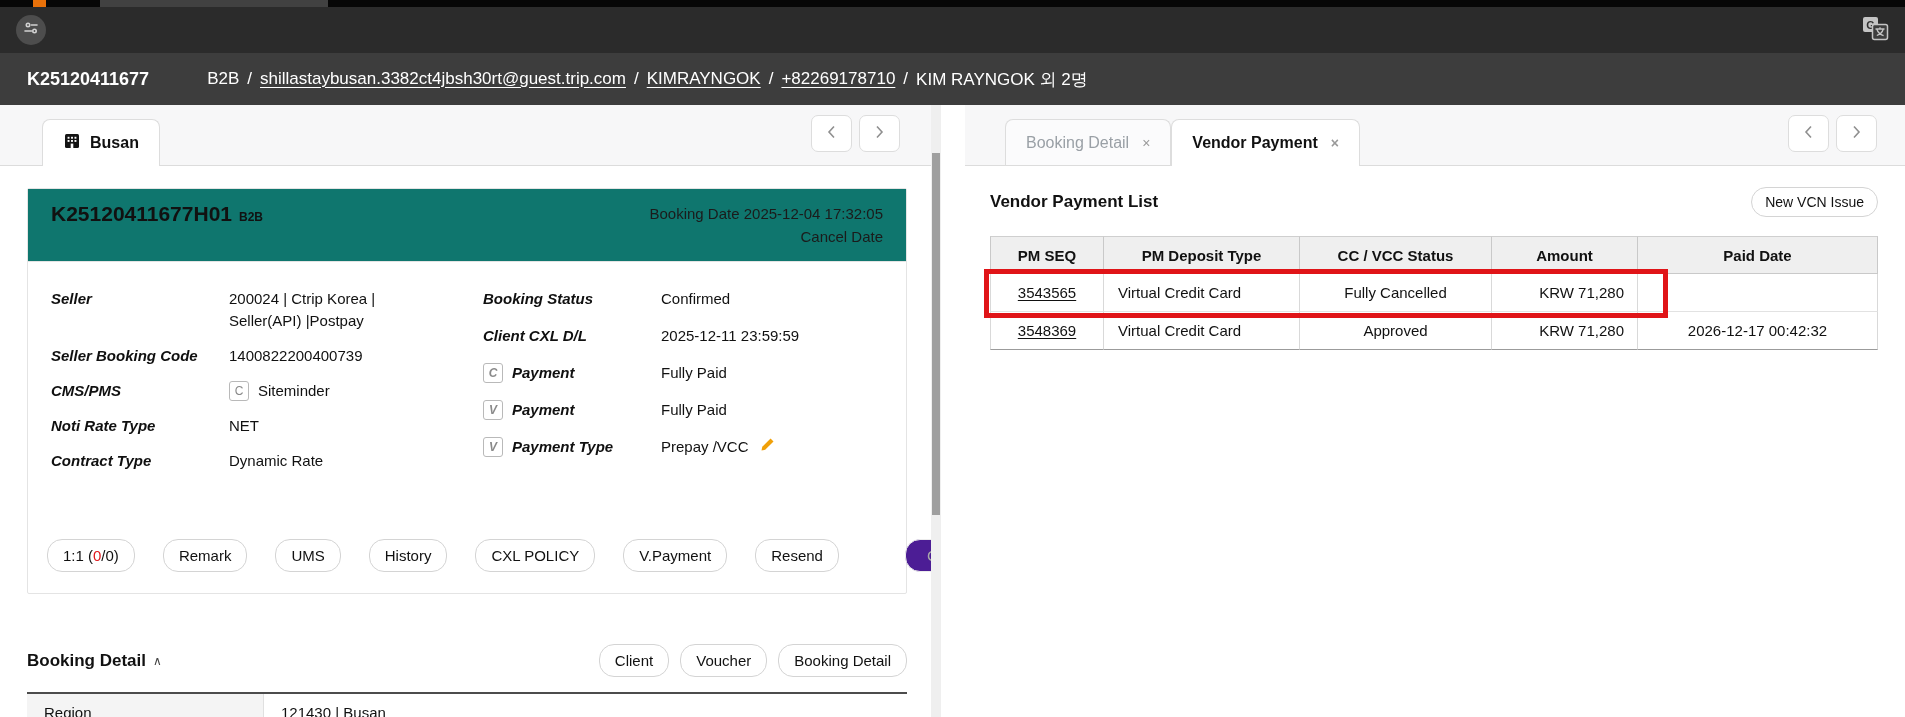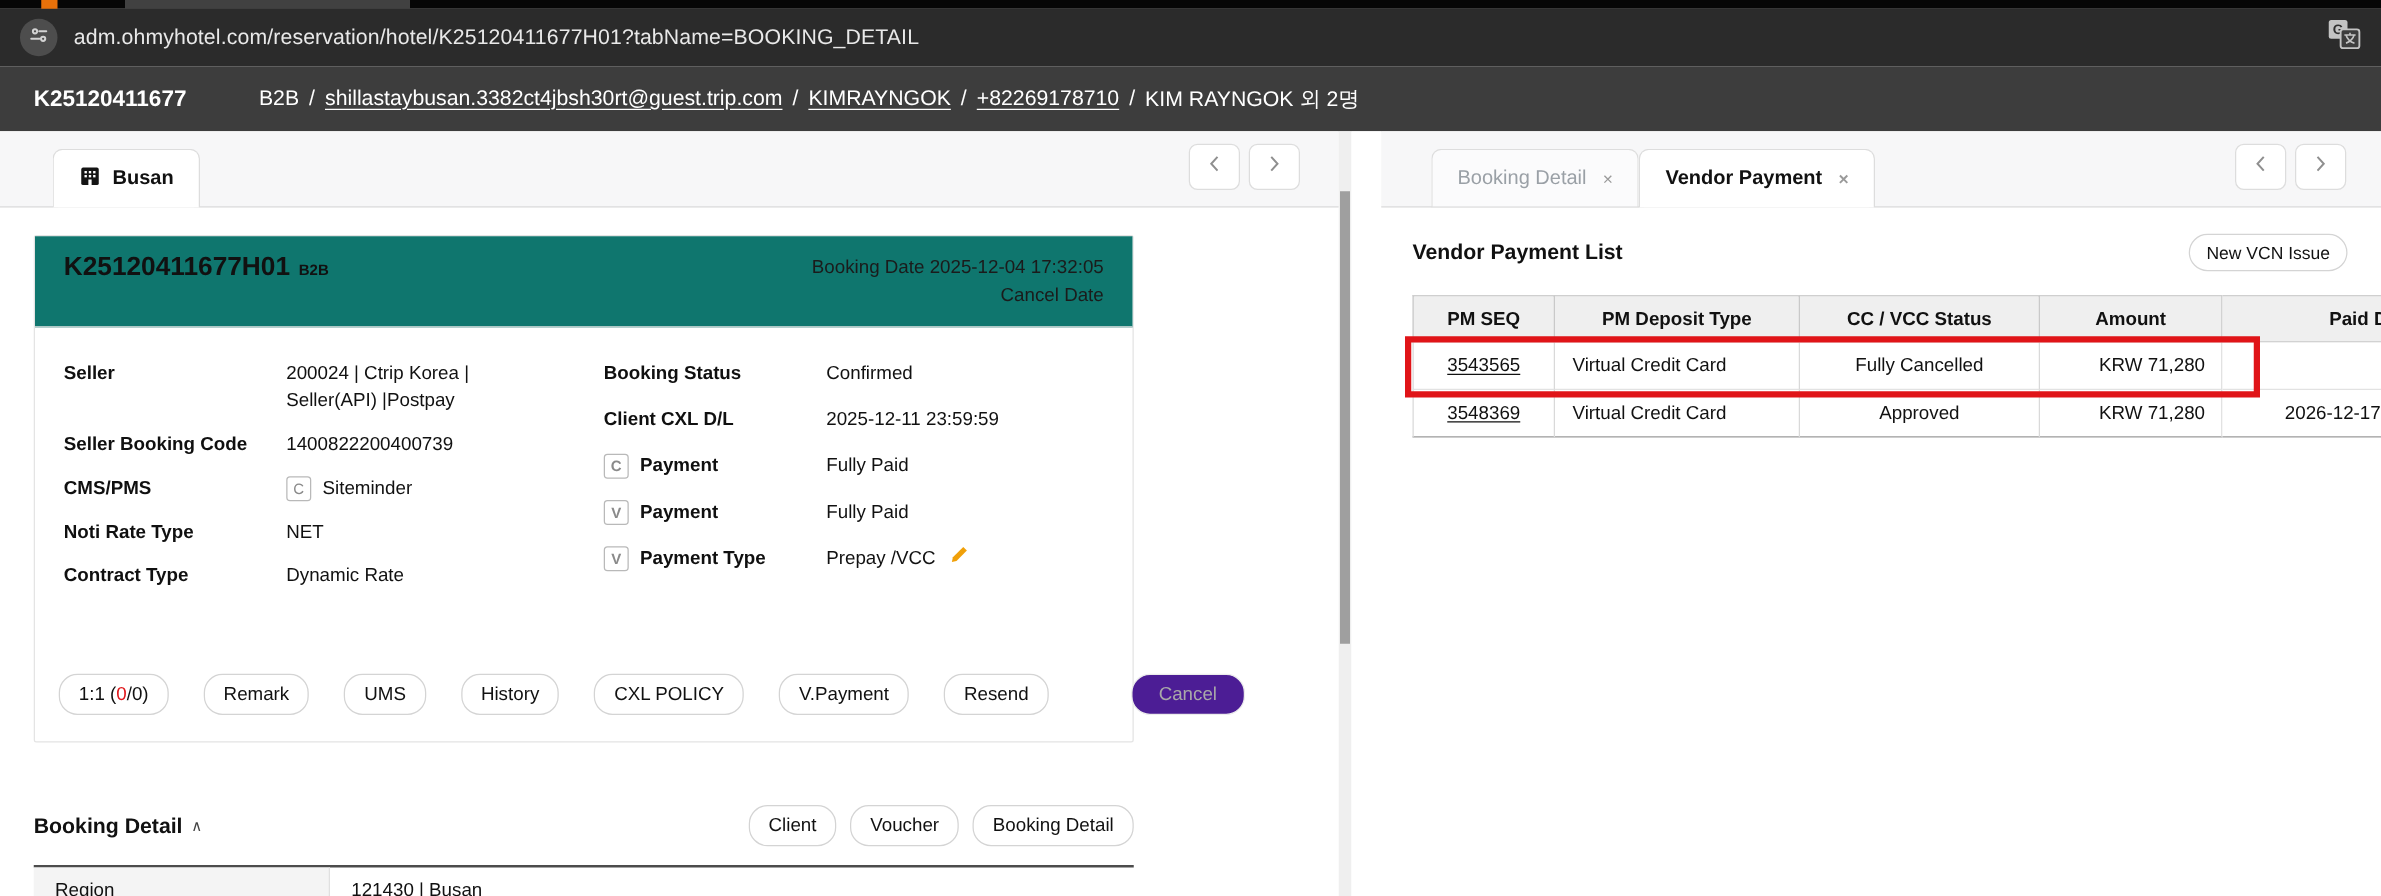--- a/index.html
+++ b/index.html
@@ -17,21 +17,21 @@
     display:flex; align-items:center; justify-content:center; margin-right:13px; flex-shrink:0; cursor:pointer; }
   .url-text { color:#e9e9e9; font-size:17px; letter-spacing:.1px; cursor:text; }
   .translate-wrap { margin-left:auto; display:flex; align-items:center; cursor:pointer; }
   
   .app-header { height:52px; background:#3d3d3d; display:flex; align-items:center; padding:0 27px; color:#fff; }
   .booking-id { font-weight:bold; font-size:18px; }
   .header-info { margin-left:58px; font-size:17px; display:flex; align-items:center; gap:8px; white-space:nowrap; }
   .hlink { text-decoration:underline; text-underline-offset:3px; cursor:pointer; }
   
   .content { display:flex; height:612px; }
-  .left-panel { width:1071px; display:flex; flex-direction:column; flex-shrink:0; }
+  .left-panel { width:931px; display:flex; flex-direction:column; flex-shrink:0; }
   .right-panel { flex:1; display:flex; flex-direction:column; min-width:0; }
   .tabstrip { height:61px; background:#f7f7f8; border-bottom:1px solid #dcdcdc;
     display:flex; align-items:flex-end; position:relative; flex-shrink:0; }
   .tab { height:47px; background:#fff; border:1px solid #dddddd; border-bottom:none;
     border-radius:8px 8px 0 0; display:flex; align-items:center; padding:0 20px;
     margin-bottom:-1px; font-size:16px; cursor:pointer; z-index:2; }
   .tab.busan { margin-left:42px; gap:9px; font-weight:bold; }
   .tab.inactive { background:#fbfbfc; color:#9aa0a6; border-bottom:1px solid #dcdcdc; font-weight:normal; }
   .tab.active { font-weight:bold; }
   .tab-close { margin-left:13px; font-size:14px; color:#9a9a9a; cursor:pointer; }
@@ -47,21 +47,21 @@
   .card-header { background:#0f766e; border-bottom:1px solid #e4e4e4; display:flex;
     justify-content:space-between; align-items:flex-start; padding:13px 23px; }
   .card-title { font-size:21px; font-weight:bold; padding-top:8px; }
   .card-badge { font-size:12px; font-weight:bold; margin-left:7px; }
   .card-dates { text-align:right; font-size:15px; line-height:23px; color:#1b1b1b; }
   .card-body { display:flex; padding:26px 23px 0; }
   .fields-left { width:432px; flex-shrink:0; }
   .fields-right { flex:1; }
   .field-row { display:flex; margin-bottom:13px; font-size:15px; line-height:22px; }
   .fields-right .field-row { margin-bottom:15px; }
-  .field-label { width:178px; flex-shrink:0; font-weight:bold; color:#101010; }
+  .field-label { width:178px; flex-shrink:0; font-weight:bold; color:#101010;font-style:italic; }
   .fields-left .field-value { max-width:178px; }
   .cv-badge { display:inline-flex; width:20px; height:20px; border:1px solid #b9b9b9; border-radius:3px;
     color:#8a8a8a; font-size:12px; align-items:center; justify-content:center;
     margin-right:9px; background:#fff; flex-shrink:0; align-self:flex-start; margin-top:1px; }
   .with-badge { display:flex; }
   .pencil-btn { margin-left:11px; cursor:pointer; display:inline-flex; align-items:center; }
   .card-actions { display:flex; gap:28px; padding:54px 19px 21px; align-items:center; }
   .btn { background:#fff; border:1px solid #d4d4d4; border-radius:15px; padding:7px 15px;
     font-size:15px; color:#111; cursor:pointer; font-family:"Liberation Sans",sans-serif; white-space:nowrap; }
   .btn-cancel { background:#4c1d95; border-color:#ececec; color:#a9a9a9; margin-left:38px; padding:7px 21px; }
@@ -112,21 +112,20 @@
   <div class="tune-circle">
     <span>
       <svg width="16" height="16" viewBox="0 0 16 16" fill="none" stroke="#d2d2d2" stroke-width="1.6" stroke-linecap="round">
         <circle cx="5" cy="5" r="1.7"></circle>
           <line x1="8.4" y1="5" x2="14" y2="5"></line>
         <line x1="2" y1="11" x2="8.6" y2="11"></line>
           <circle cx="11.5" cy="11" r="1.7"></circle>
       </svg>
     </span>
   </div>
-  <div class="url-text">adm.ohmyhotel.com/reservation/hotel/K25120411677H01?tabName=BOOKING_DETAIL</div>
   <div class="translate-wrap">
     <span>
       <svg width="27" height="25" viewBox="0 0 27 25">
         <rect x="1" y="1" width="15" height="15" rx="2" fill="#c4c4c4"></rect>
         <text x="8.5" y="12.6" font-size="11" font-weight="bold" fill="#2f2f2f" text-anchor="middle" font-family="Liberation Sans, sans-serif">G</text>
         <rect x="10.5" y="8.5" width="15" height="15" rx="2" fill="#3d3d3d" stroke="#c4c4c4" stroke-width="1.5"></rect>
         <path d="M13.5 13h9 M18 11.2v1.8 M21.3 13c-.8 2.8-3.3 5.3-6.5 6.5 M14.8 13c.9 3 3.4 5.5 6.8 6.6" stroke="#c4c4c4" stroke-width="1.3" fill="none"></path>
       </svg>
     </span>
   </div>

